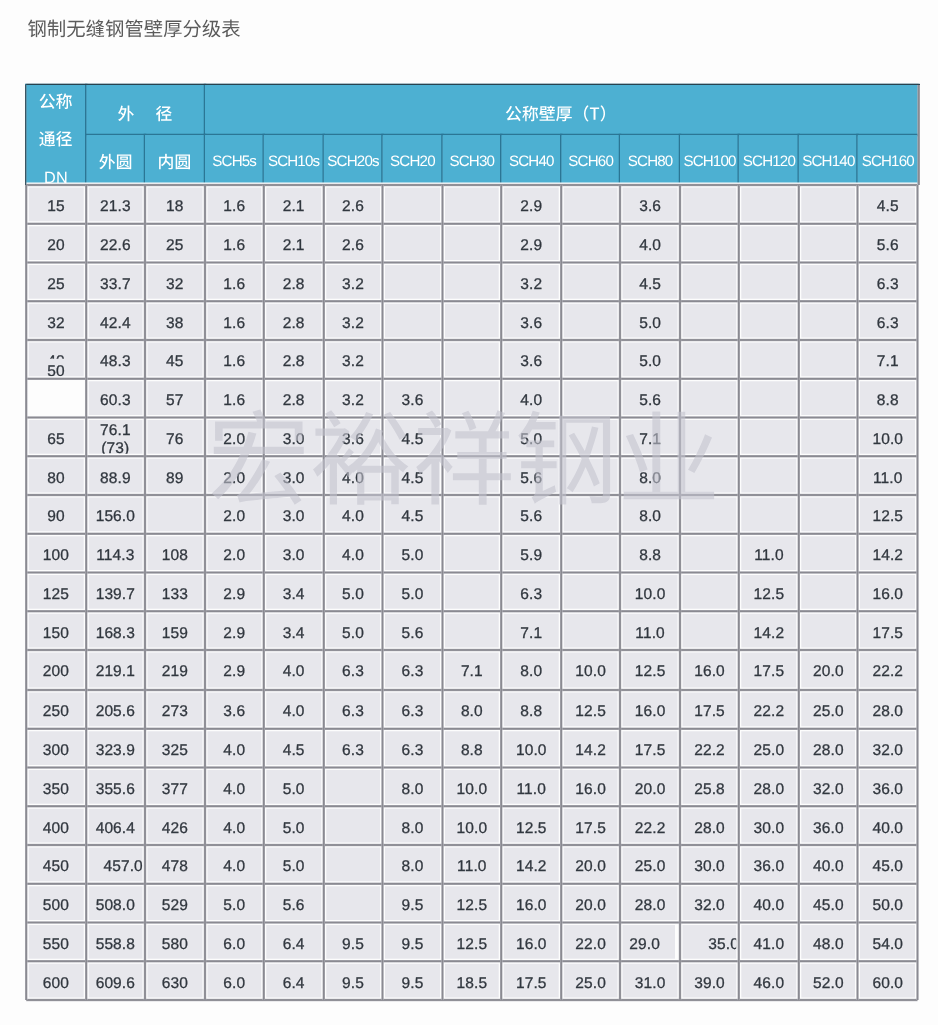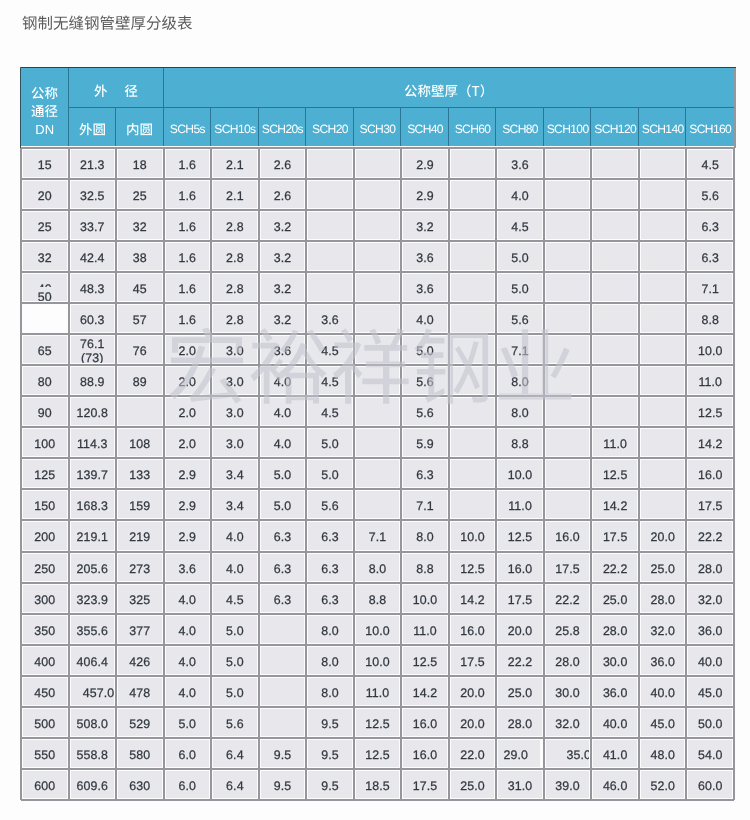--- a/index.html
+++ b/index.html
@@ -27,21 +27,21 @@
 .body-cell>span.v{display:block;transform:translateY(2px)}
 .two-line{display:flex;flex-direction:column;align-items:center;justify-content:center;
   line-height:1.12;gap:0;transform:translateY(2px)}
 
 
 .hd{background:#4db0d2;color:#fff;font-weight:normal;font-size:12.1px;letter-spacing:-.65px;
   outline:1px solid #2b7695;outline-offset:-0.5px}
 .sub-hd{padding-top:4px}
 .sub-hd-cjk svg{transform:translateY(1.6px)}
 .dn-stack{display:flex;flex-direction:column;align-items:center;justify-content:center;
-  line-height:1;gap:5px;transform:translateY(3.2px)}
+  line-height:1;gap:17px;transform:translateY(3.2px)}
 .dn-stack span{display:block;line-height:0}
 .dn-dn{font-size:13px;font-weight:normal;letter-spacing:.1px;line-height:1 !important}
 .row-ctr{display:flex;align-items:center;justify-content:center;line-height:0;transform:translateY(3px)}
 
 
 #gridlines{position:absolute;left:21px;top:68px;width:713px;height:732.07px;z-index:3;pointer-events:none}
 .vl,.hl{position:absolute;background:#fdfdfd}
 .vl{width:4px}
 .hl{height:4px;left:0}
 .vs,.hs{position:absolute}
@@ -177,21 +177,21 @@
   <div class="cell body-cell" style="left:617.93px;top:79.60px;width:47.53px;height:31.07px">
         <span class="v"></span>
       </div>
   <div class="cell body-cell" style="left:665.47px;top:79.60px;width:47.53px;height:31.07px">
         <span class="v">4.5</span>
       </div>
   <div class="cell body-cell" style="left:0.00px;top:110.67px;width:47.53px;height:31.07px">
         <span class="v">20</span>
       </div>
   <div class="cell body-cell" style="left:47.53px;top:110.67px;width:47.53px;height:31.07px">
-        <span class="v">32.5</span>
+        <span class="v">22.6</span>
       </div>
   <div class="cell body-cell" style="left:95.07px;top:110.67px;width:47.53px;height:31.07px">
         <span class="v">25</span>
       </div>
   <div class="cell body-cell" style="left:142.60px;top:110.67px;width:47.53px;height:31.07px">
         <span class="v">1.6</span>
       </div>
   <div class="cell body-cell" style="left:190.13px;top:110.67px;width:47.53px;height:31.07px">
         <span class="v">2.1</span>
       </div>
@@ -495,21 +495,21 @@
   <div class="cell body-cell" style="left:617.93px;top:297.09px;width:47.53px;height:31.07px">
         <span class="v"></span>
       </div>
   <div class="cell body-cell" style="left:665.47px;top:297.09px;width:47.53px;height:31.07px">
         <span class="v">11.0</span>
       </div>
   <div class="cell body-cell" style="left:0.00px;top:328.16px;width:47.53px;height:31.07px">
         <span class="v">90</span>
       </div>
   <div class="cell body-cell" style="left:47.53px;top:328.16px;width:47.53px;height:31.07px">
-        <span class="v">120.8</span>
+        <span class="v">156.0</span>
       </div>
   <div class="cell body-cell" style="left:95.07px;top:328.16px;width:47.53px;height:31.07px">
         <span class="v"></span>
       </div>
   <div class="cell body-cell" style="left:142.60px;top:328.16px;width:47.53px;height:31.07px">
         <span class="v">2.0</span>
       </div>
   <div class="cell body-cell" style="left:190.13px;top:328.16px;width:47.53px;height:31.07px">
         <span class="v">3.0</span>
       </div>

